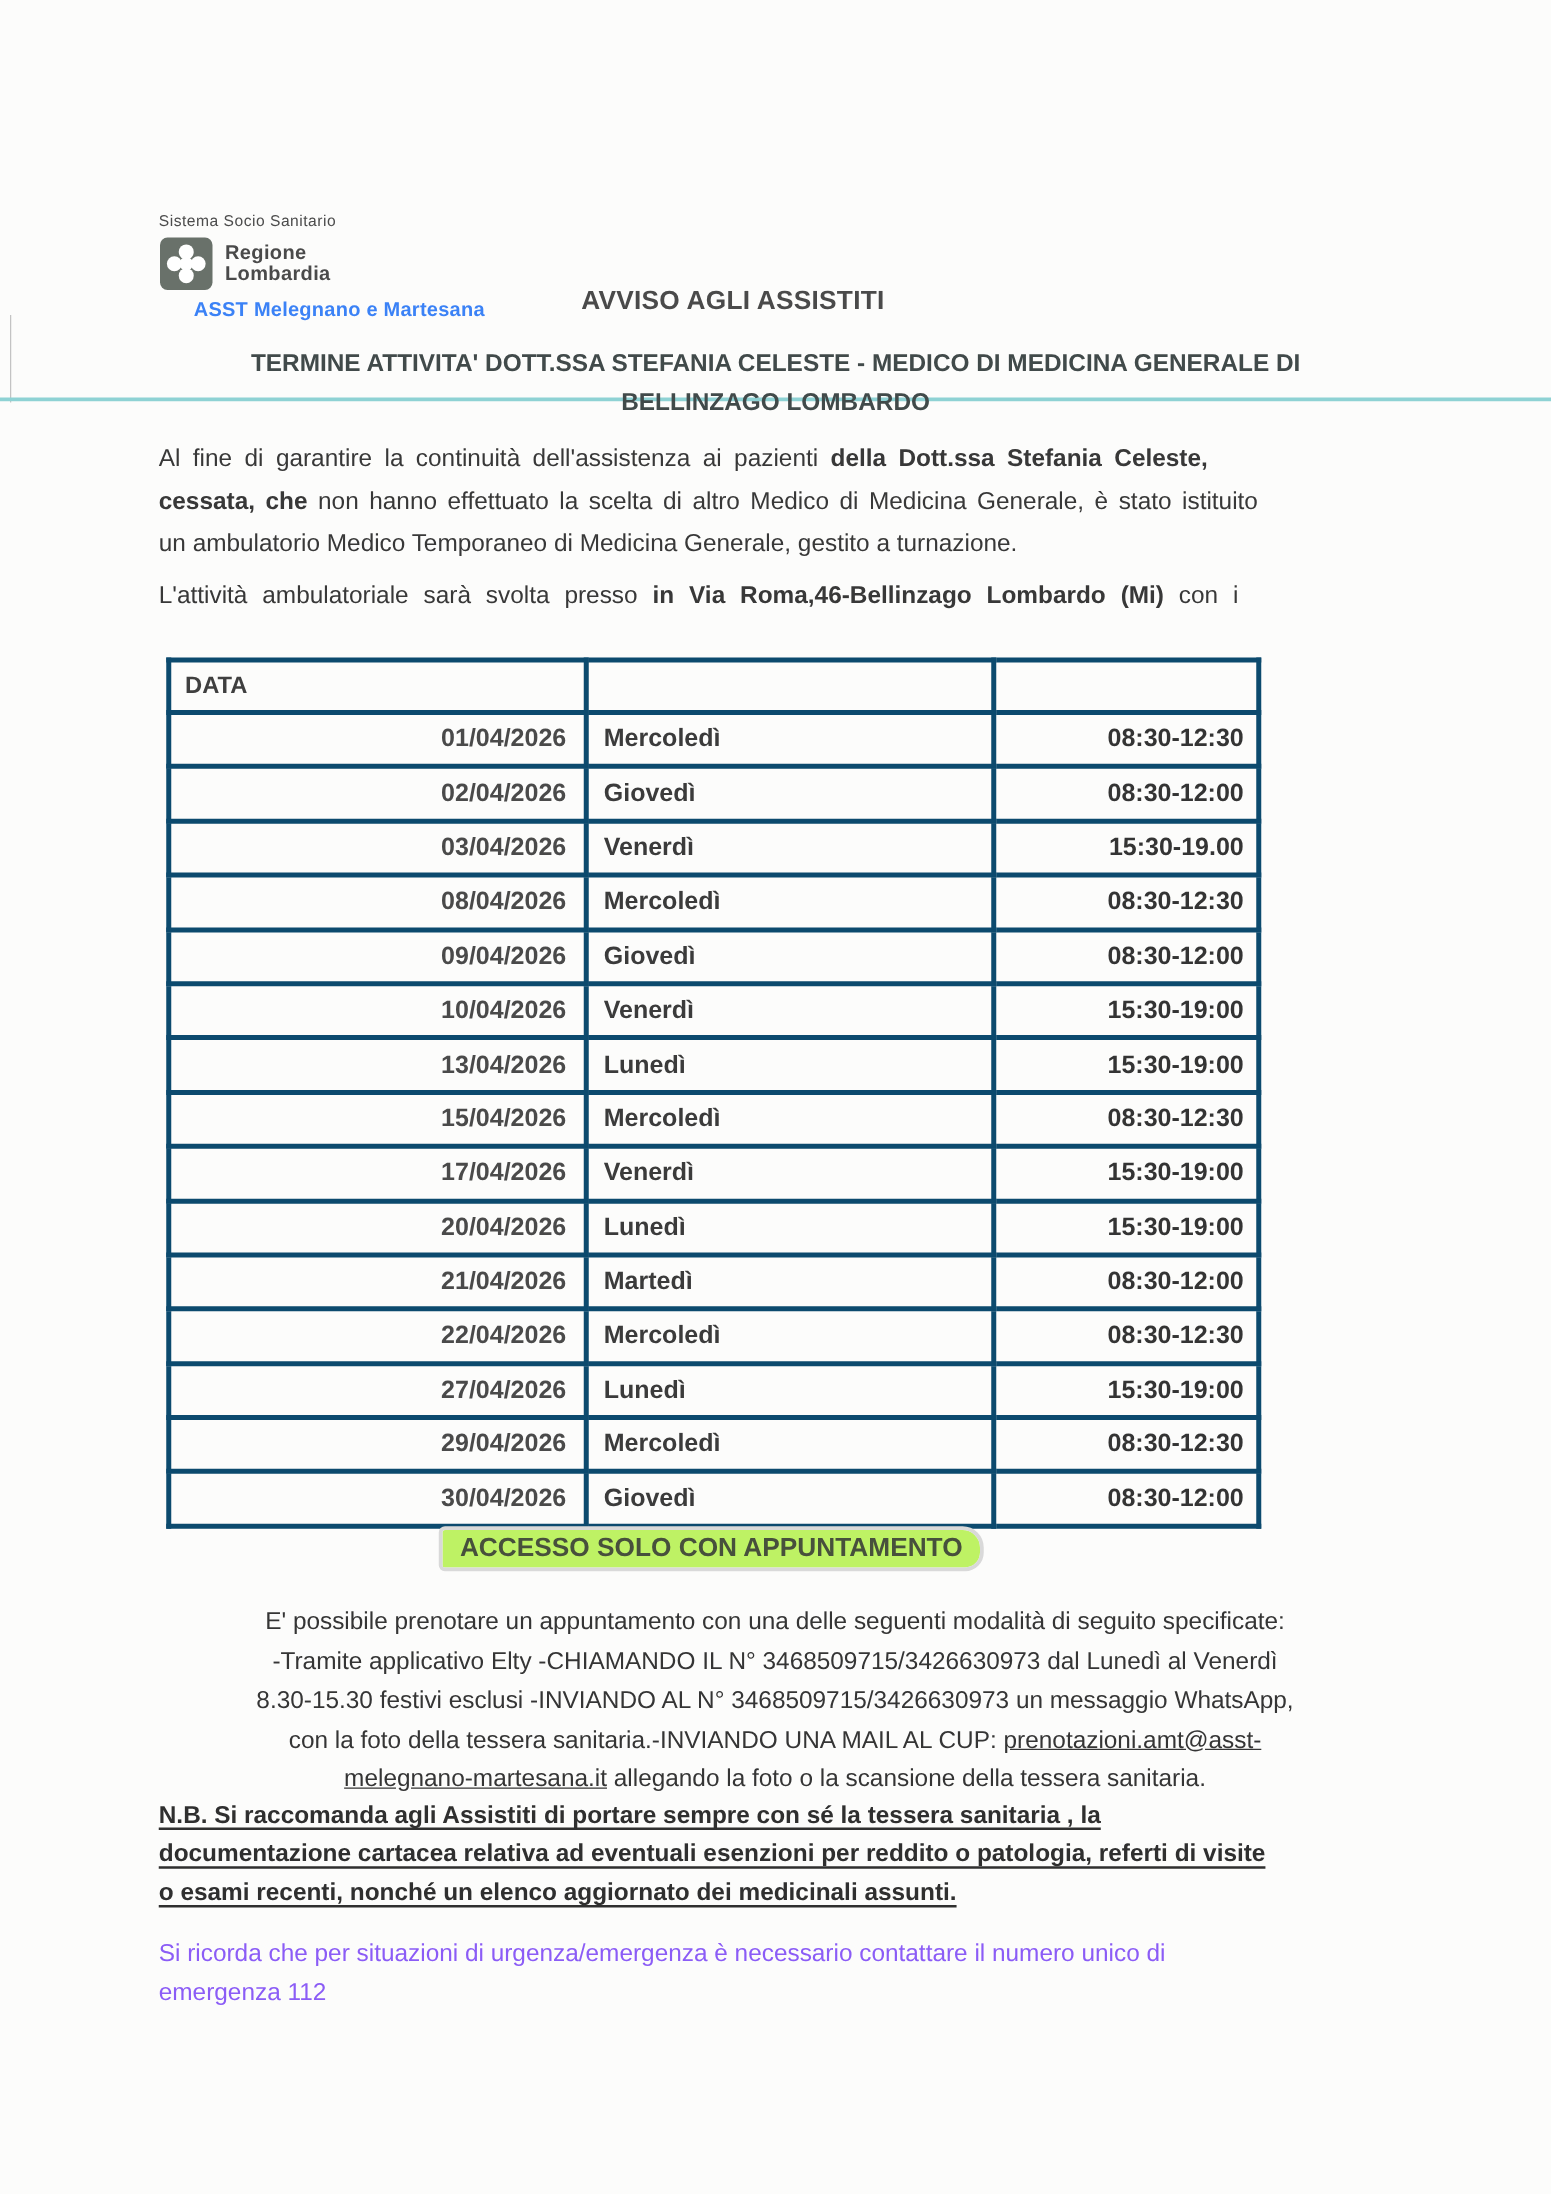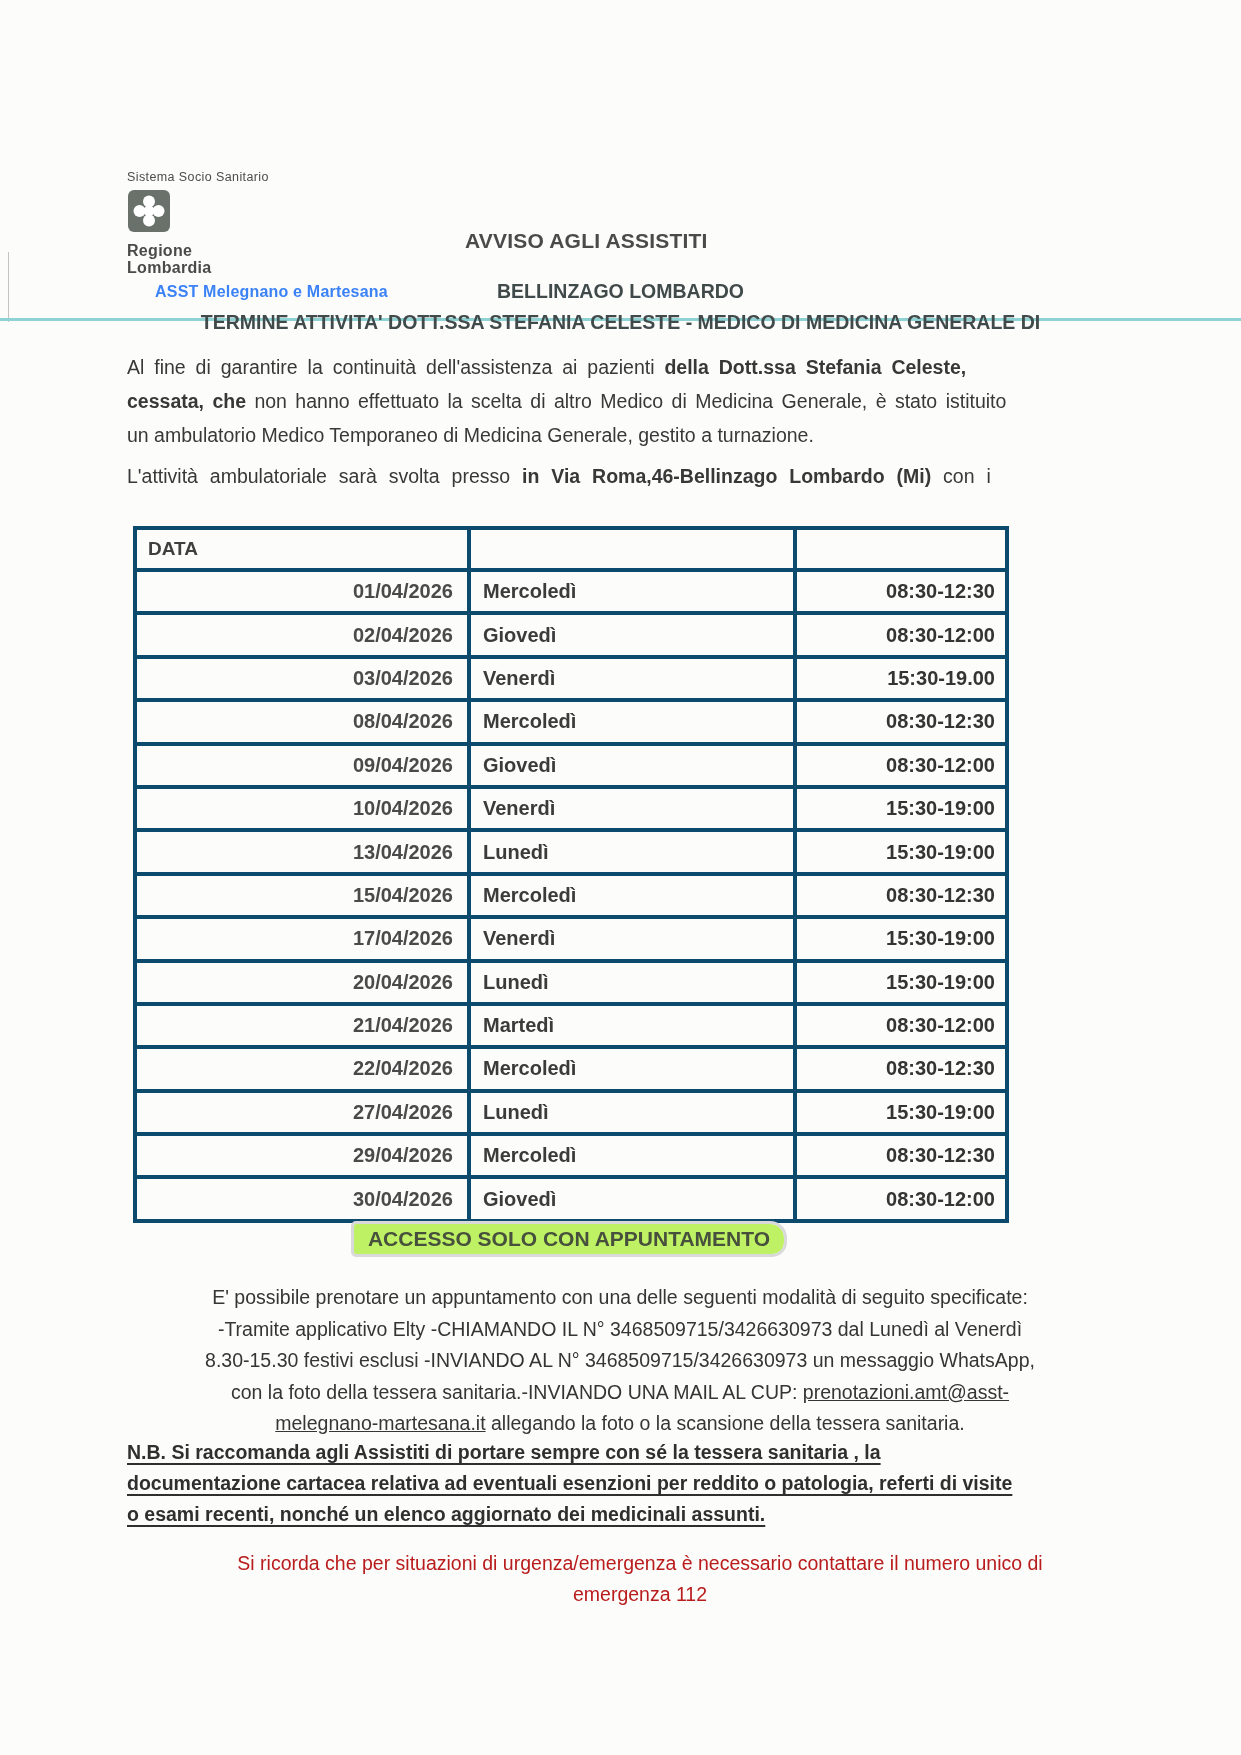--- a/index.html
+++ b/index.html
@@ -4,21 +4,21 @@
 <style>
   html,body{margin:0;padding:0;}
   body{
     width:1241px;height:1755px;position:relative;overflow:hidden;
     background:#fcfcfb;color:#3a3a3a;
     font-family:"Liberation Sans",sans-serif;
   }
   
   .header-block{position:absolute;left:127px;top:170px;}
   .sistema{font-size:12.5px;color:#4c4c4c;letter-spacing:.4px;margin-bottom:5px;}
-  .logo-row{display:flex;gap:9px;flex-direction:column;}
+  .logo-row{display:flex;align-items:center;gap:9px;}
   .logo{width:44px;height:44px;display:block;}
   .region-name{font-weight:bold;font-size:16px;line-height:17px;color:#4a4a4a;letter-spacing:.3px;}
   .asst{font-weight:bold;font-size:16px;color:#3b82f6;margin-top:7px;letter-spacing:.2px;margin-left:28px;}
   .avviso{position:absolute;left:465px;top:229px;font-size:21px;font-weight:bold;color:#4a4a4a;letter-spacing:.2px;}
   
   .doc-title{position:absolute;left:0;top:276px;width:1241px;text-align:center;
     font-weight:bold;font-size:19.5px;line-height:31px;color:#414a4a;z-index:2;}
   .teal-line{position:absolute;left:0;top:318px;width:1241px;height:3px;background:#8ed2d4;z-index:1;}
   .scan-artifact{position:absolute;left:8px;top:252px;width:1px;height:70px;background:#c3c3c3;}
   
@@ -43,21 +43,21 @@
     font-weight:bold;font-size:21px;color:#47503c;padding:3px 14px;border-radius:2px 14px 12px 2px;}
   
   .booking{position:absolute;left:115px;top:1282px;width:1010px;text-align:center;
     font-size:19.5px;line-height:31.5px;color:#353535;}
   .booking .link{text-decoration:underline;color:#353535;cursor:pointer;}
   
   .nb{position:absolute;left:127px;top:1437px;width:1010px;font-weight:bold;
     font-size:19.5px;line-height:31px;color:#2f2f2f;}
   .nb .nb-line{text-decoration:underline;text-underline-offset:4px;text-decoration-thickness:2px;}
   
-  .emergency{position:absolute;left:140px;top:1548px;width:1000px;font-size:19.5px;line-height:31px;color:#b91c1c;text-align:center;}
+  .emergency{position:absolute;left:127px;top:1548px;width:1000px;font-size:19.5px;line-height:31px;color:#8b5cf6;}
 </style>
 </head>
 <body>
 
 <div class="scan-artifact"></div>
 
 <div class="header-block">
   <div class="sistema">Sistema Socio Sanitario</div>
   <div class="logo-row">
     <span>
@@ -77,22 +77,22 @@
       <div>Lombardia</div>
     </div>
   </div>
   <div class="asst">ASST Melegnano e Martesana</div>
 </div>
 
 <div class="avviso">AVVISO AGLI ASSISTITI</div>
 
 <div class="teal-line"></div>
 <div class="doc-title">
+  <div>TERMINE ATTIVITA' DOTT.SSA STEFANIA CELESTE - MEDICO DI MEDICINA GENERALE DI</div>
   <div>BELLINZAGO LOMBARDO</div>
-  <div>TERMINE ATTIVITA' DOTT.SSA STEFANIA CELESTE - MEDICO DI MEDICINA GENERALE DI</div>
 </div>
 
 <div class="para" id="intro-para">
   <div class="ws-a"><span>Al fine di garantire la continuità dell'assistenza ai pazienti  </span><span class="b">della Dott.ssa Stefania Celeste,</span></div>
   <div class="ws-b"><span class="b">cessata, che </span><span>non hanno effettuato la scelta di altro Medico di Medicina Generale, è stato istituito</span></div>
   <div>un ambulatorio Medico Temporaneo di Medicina Generale, gestito a turnazione.</div>
 </div>
 
 <div class="para" id="schedule-intro">
   <div class="ws-c"><span>L'attività ambulatoriale sarà svolta presso </span><span class="b">in Via Roma,46-Bellinzago Lombardo (Mi) </span><span>con i</span></div>

